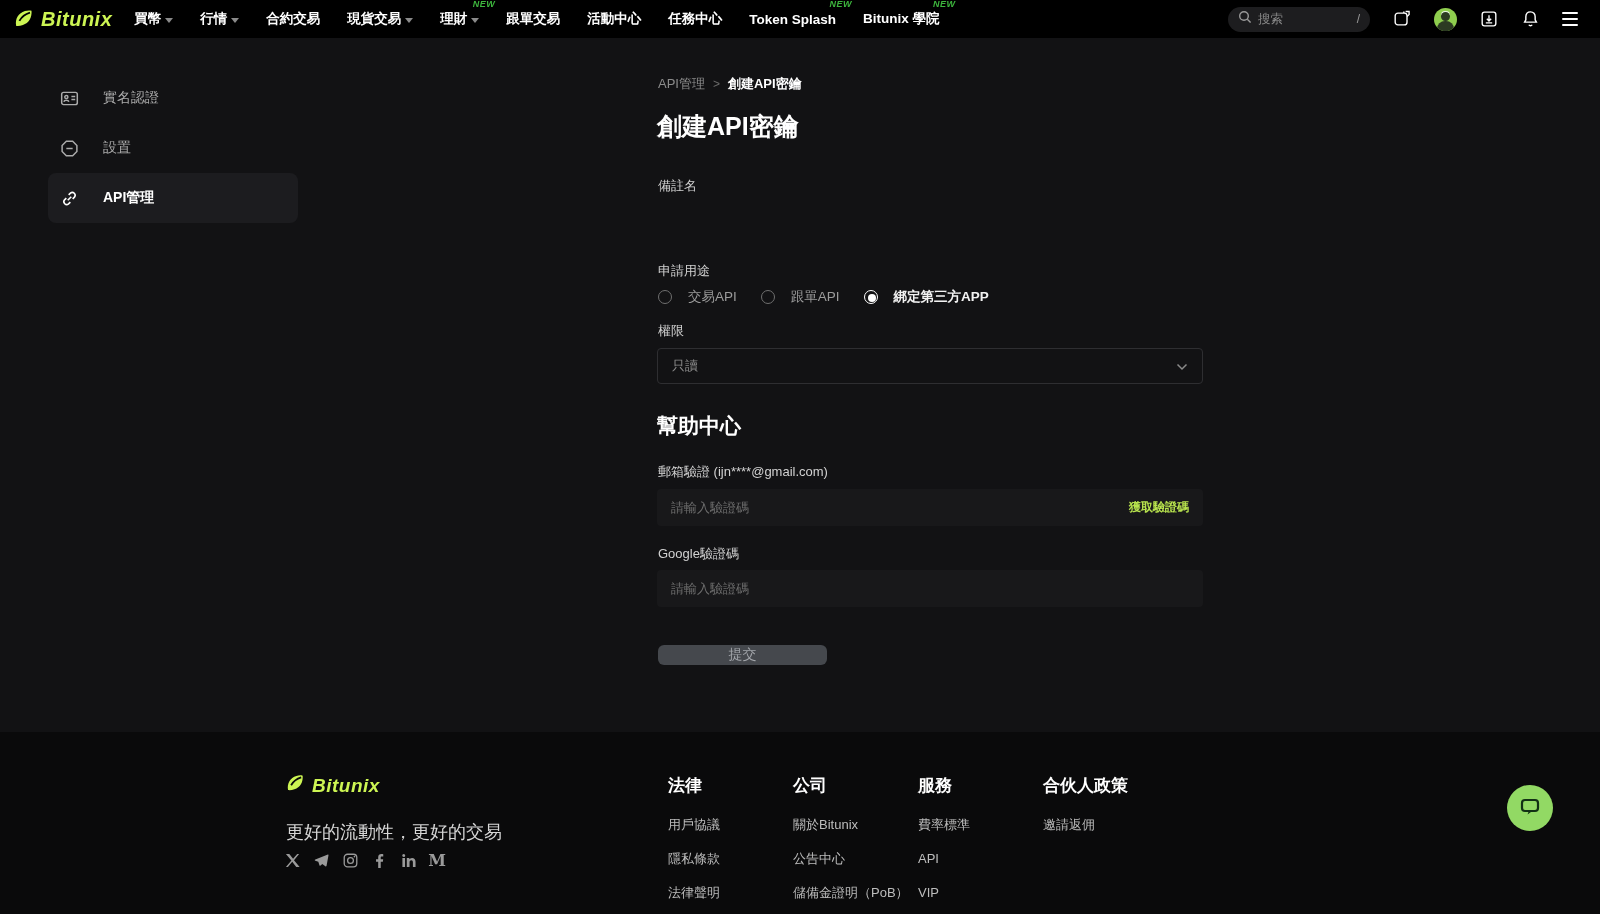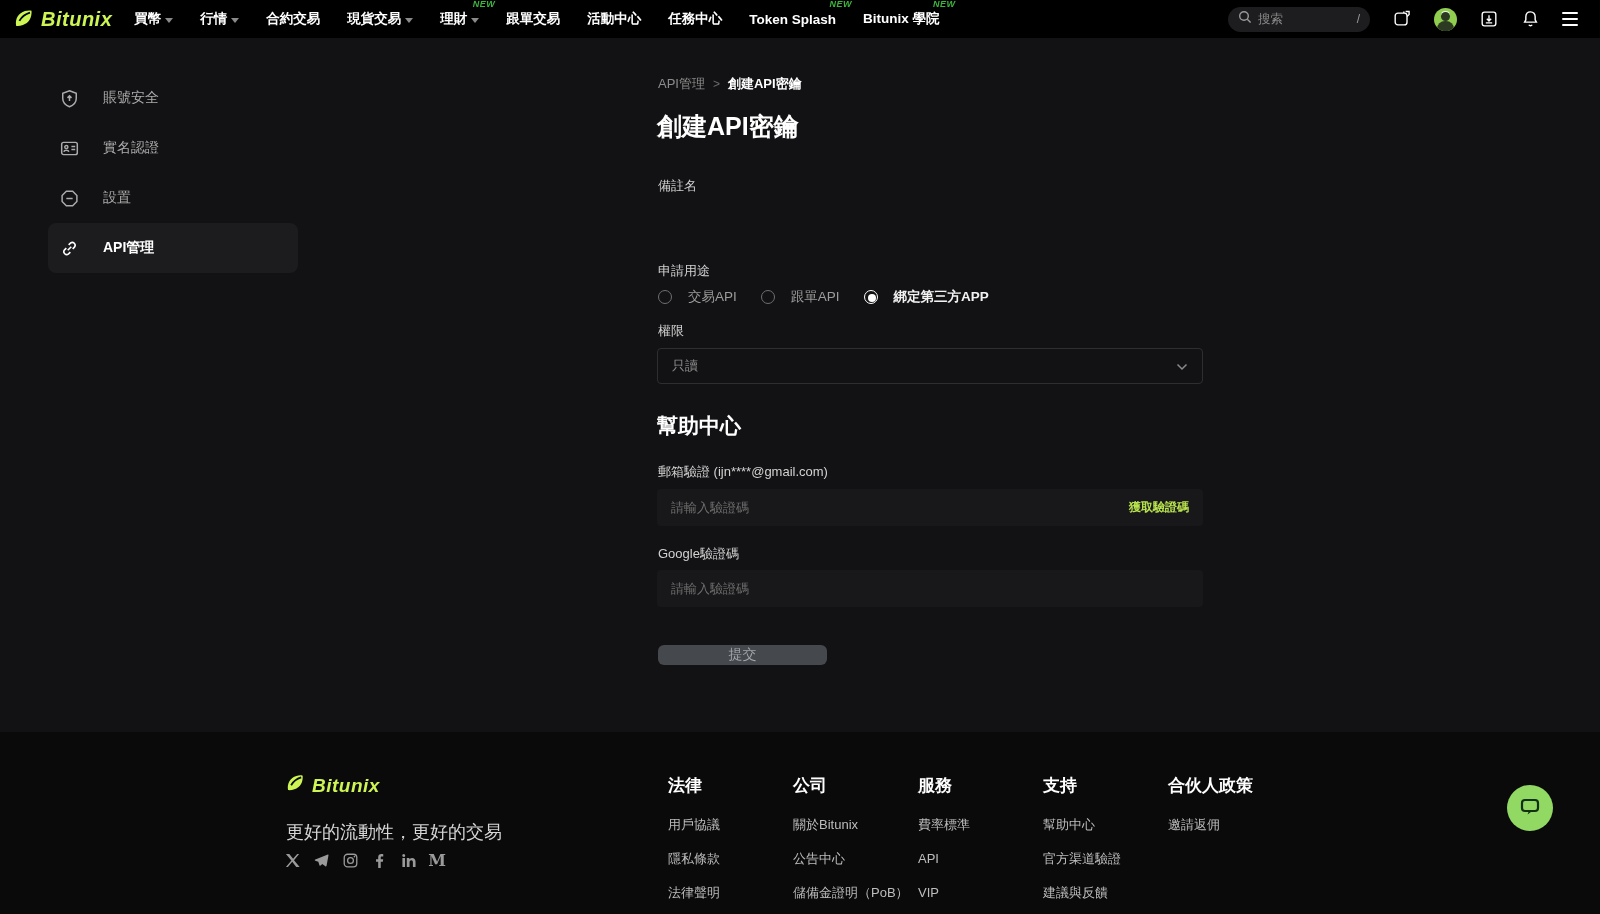--- a/index.html
+++ b/index.html
@@ -190,29 +190,20 @@
       </div>
   </div>
 </header>
 
 <div class="page">
 
   <aside class="sidebar" id="sidebar">
       <div class="side-item">
         <span style="display: flex;">
           <svg width="19" height="19" viewBox="0 0 18 18" fill="none" stroke="currentColor" stroke-width="1.4">
-            <path d="M9 1.6 15.4 4v5c0 3.8-2.6 6.3-6.4 7.8C5.2 15.3 2.6 12.8 2.6 9V4z"></path>
-            <path d="M9 11.3V6.5 M7.1 8.4 9 6.5l1.9 1.9"></path>
-          </svg>
-        </span>
-        <span>賬號安全</span>
-      </div>
-      <div class="side-item">
-        <span style="display: flex;">
-          <svg width="19" height="19" viewBox="0 0 18 18" fill="none" stroke="currentColor" stroke-width="1.4">
             <rect x="1.6" y="3.2" width="14.8" height="11.6" rx="1.8"></rect>
             <circle cx="6" cy="7.6" r="1.5"></circle>
             <path d="M3.6 12c.5-1.7 4.3-1.7 4.8 0 M10.8 7h3.6 M10.8 10h3.6"></path>
           </svg>
         </span>
         <span>實名認證</span>
       </div>
       <div class="side-item">
         <span style="display: flex;">
           <svg width="19" height="19" viewBox="0 0 18 18" fill="none" stroke="currentColor" stroke-width="1.4">
@@ -343,26 +334,20 @@
         <div class="f-link">公告中心</div>
         <div class="f-link">儲備金證明（PoB）</div>
       </div>
       <div class="f-col">
         <div class="f-col-title">服務</div>
         <div class="f-link">費率標準</div>
         <div class="f-link">API</div>
         <div class="f-link">VIP</div>
       </div>
       <div class="f-col">
-        <div class="f-col-title">支持</div>
-        <div class="f-link">幫助中心</div>
-        <div class="f-link">官方渠道驗證</div>
-        <div class="f-link">建議與反饋</div>
-      </div>
-      <div class="f-col">
         <div class="f-col-title">合伙人政策</div>
         <div class="f-link">邀請返佣</div>
       </div>
     </div>
 </footer>
 
 <button class="chat-fab">
   <span>
     <svg width="26" height="26" viewBox="0 0 26 26" fill="none">
       <rect x="5" y="6" width="16" height="11" rx="3" stroke="#123015" stroke-width="2.2"></rect>

